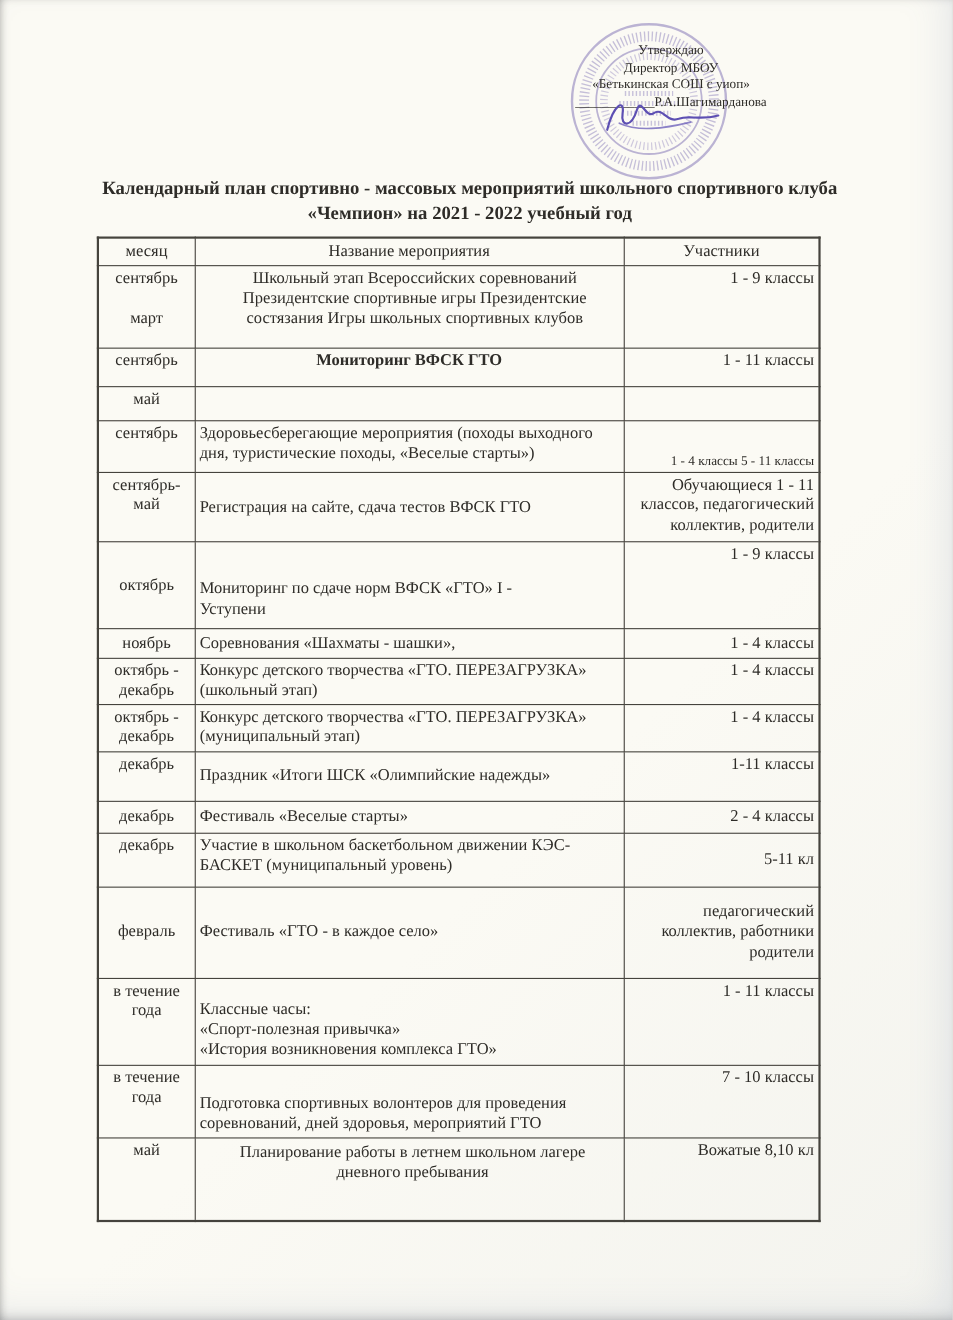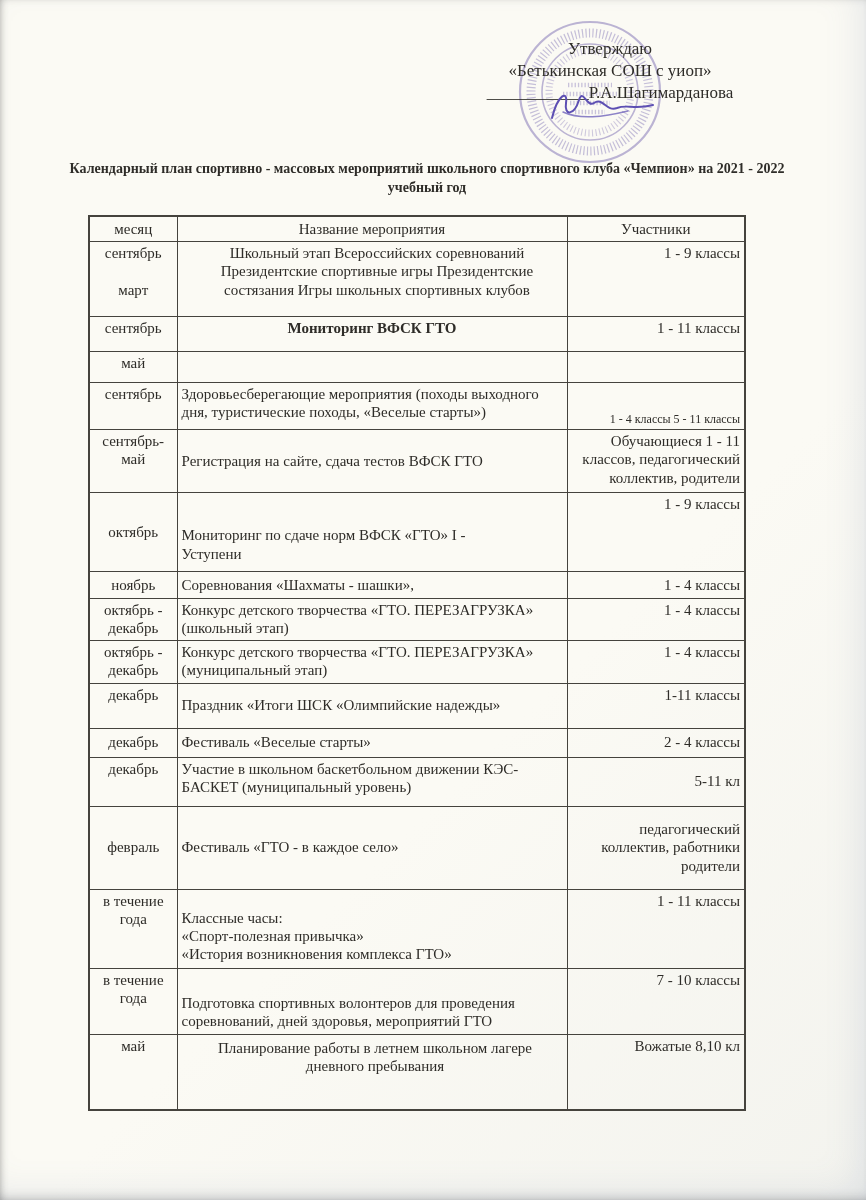--- a/index.html
+++ b/index.html
@@ -15,29 +15,29 @@
     color:#2e2c28;
     overflow:hidden;
     box-shadow:inset 7px 0 9px -7px rgba(0,0,0,.30),
                inset 0 -9px 12px -9px rgba(0,0,0,.25),
                inset -14px -14px 40px -14px rgba(90,110,160,.18),
                inset 0 5px 8px -6px rgba(0,0,0,.12);
   }
   
   .approval{
     position:absolute;top:38px;left:470px;width:280px;
-    text-align:center;font-size:17px;line-height:1.3;z-index:2;
+    text-align:center;font-size:12px;line-height:1.3;z-index:2;
   }
   .approval div{white-space:pre-line;}
   .stamp{position:absolute;left:515px;top:17px;z-index:1;}
   .signature{position:absolute;left:548px;top:86px;z-index:3;}
   
   .doc-title{
     position:absolute;top:160px;left:48px;right:60px;
-    text-align:center;font-weight:bold;font-size:14px;line-height:1.35;
+    text-align:center;font-weight:bold;font-size:17px;line-height:1.35;
   }
   
   table.plan{
     position:absolute;top:215px;left:88px;width:656px;
     border-collapse:collapse;table-layout:fixed;
     font-size:15px;line-height:1.22;
   }
   table.plan col.w-month{width:88px;}
   table.plan col.w-event{width:390px;}
   table.plan col.w-part{width:178px;}
@@ -103,20 +103,21 @@
 
   <svg class="signature" width="110" height="45" viewBox="0 0 110 45" aria-hidden="true">
     <g fill="none" stroke="#5d4fb3" stroke-width="2" stroke-linecap="round">
       <path d="M4,32 C10,8 20,4 18,17 C16,30 26,30 31,14 C35,2 39,22 46,17 C55,11 58,26 69,22 C79,18 87,24 105,19"></path>
       <path d="M15,26 C32,34 55,31 80,25" opacity="0.7" stroke-width="1.5"></path>
     </g>
   </svg>
 
   <div class="approval">
     <div>Утверждаю</div>
+    <div>Директор МБОУ</div>
     <div>«Бетькинская СОШ с уиоп»</div>
     <div>____________Р.А.Шагимарданова</div>
   </div>
 
   <div class="doc-title">Календарный план спортивно - массовых мероприятий школьного спортивного клуба «Чемпион» на 2021 - 2022 учебный год</div>
 
   <table class="plan">
     <colgroup>
         <col class="w-month">
         <col class="w-event">

